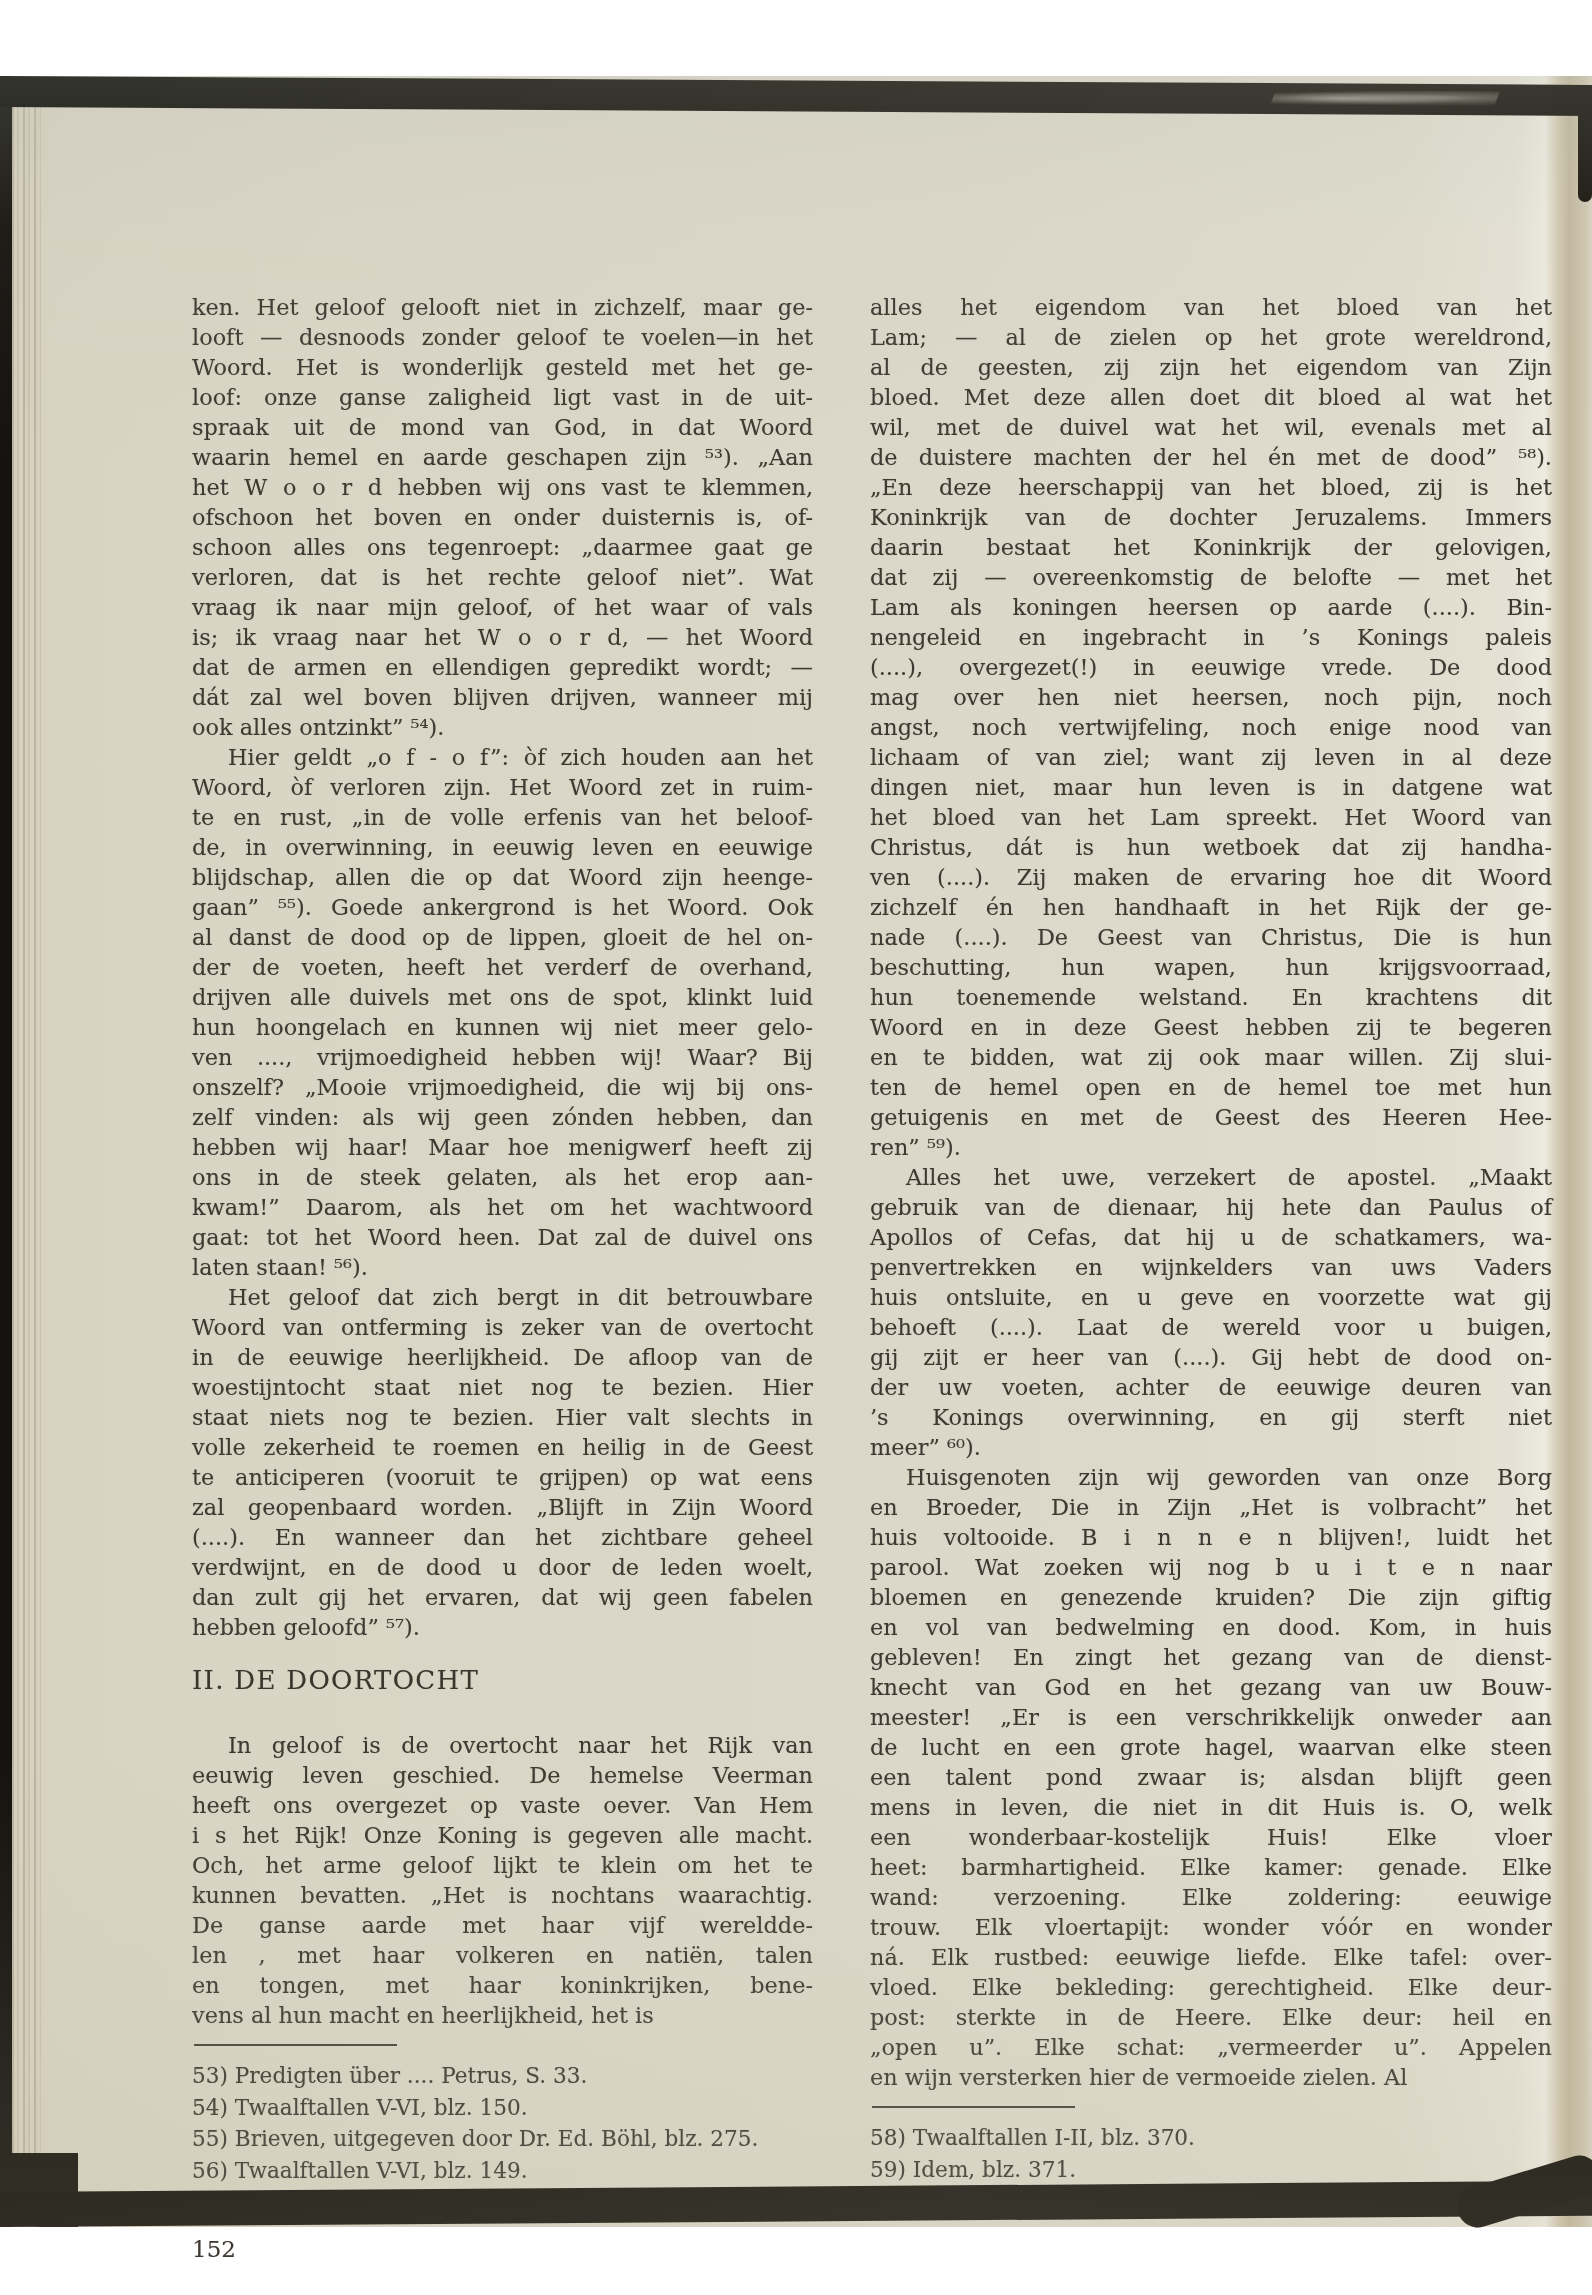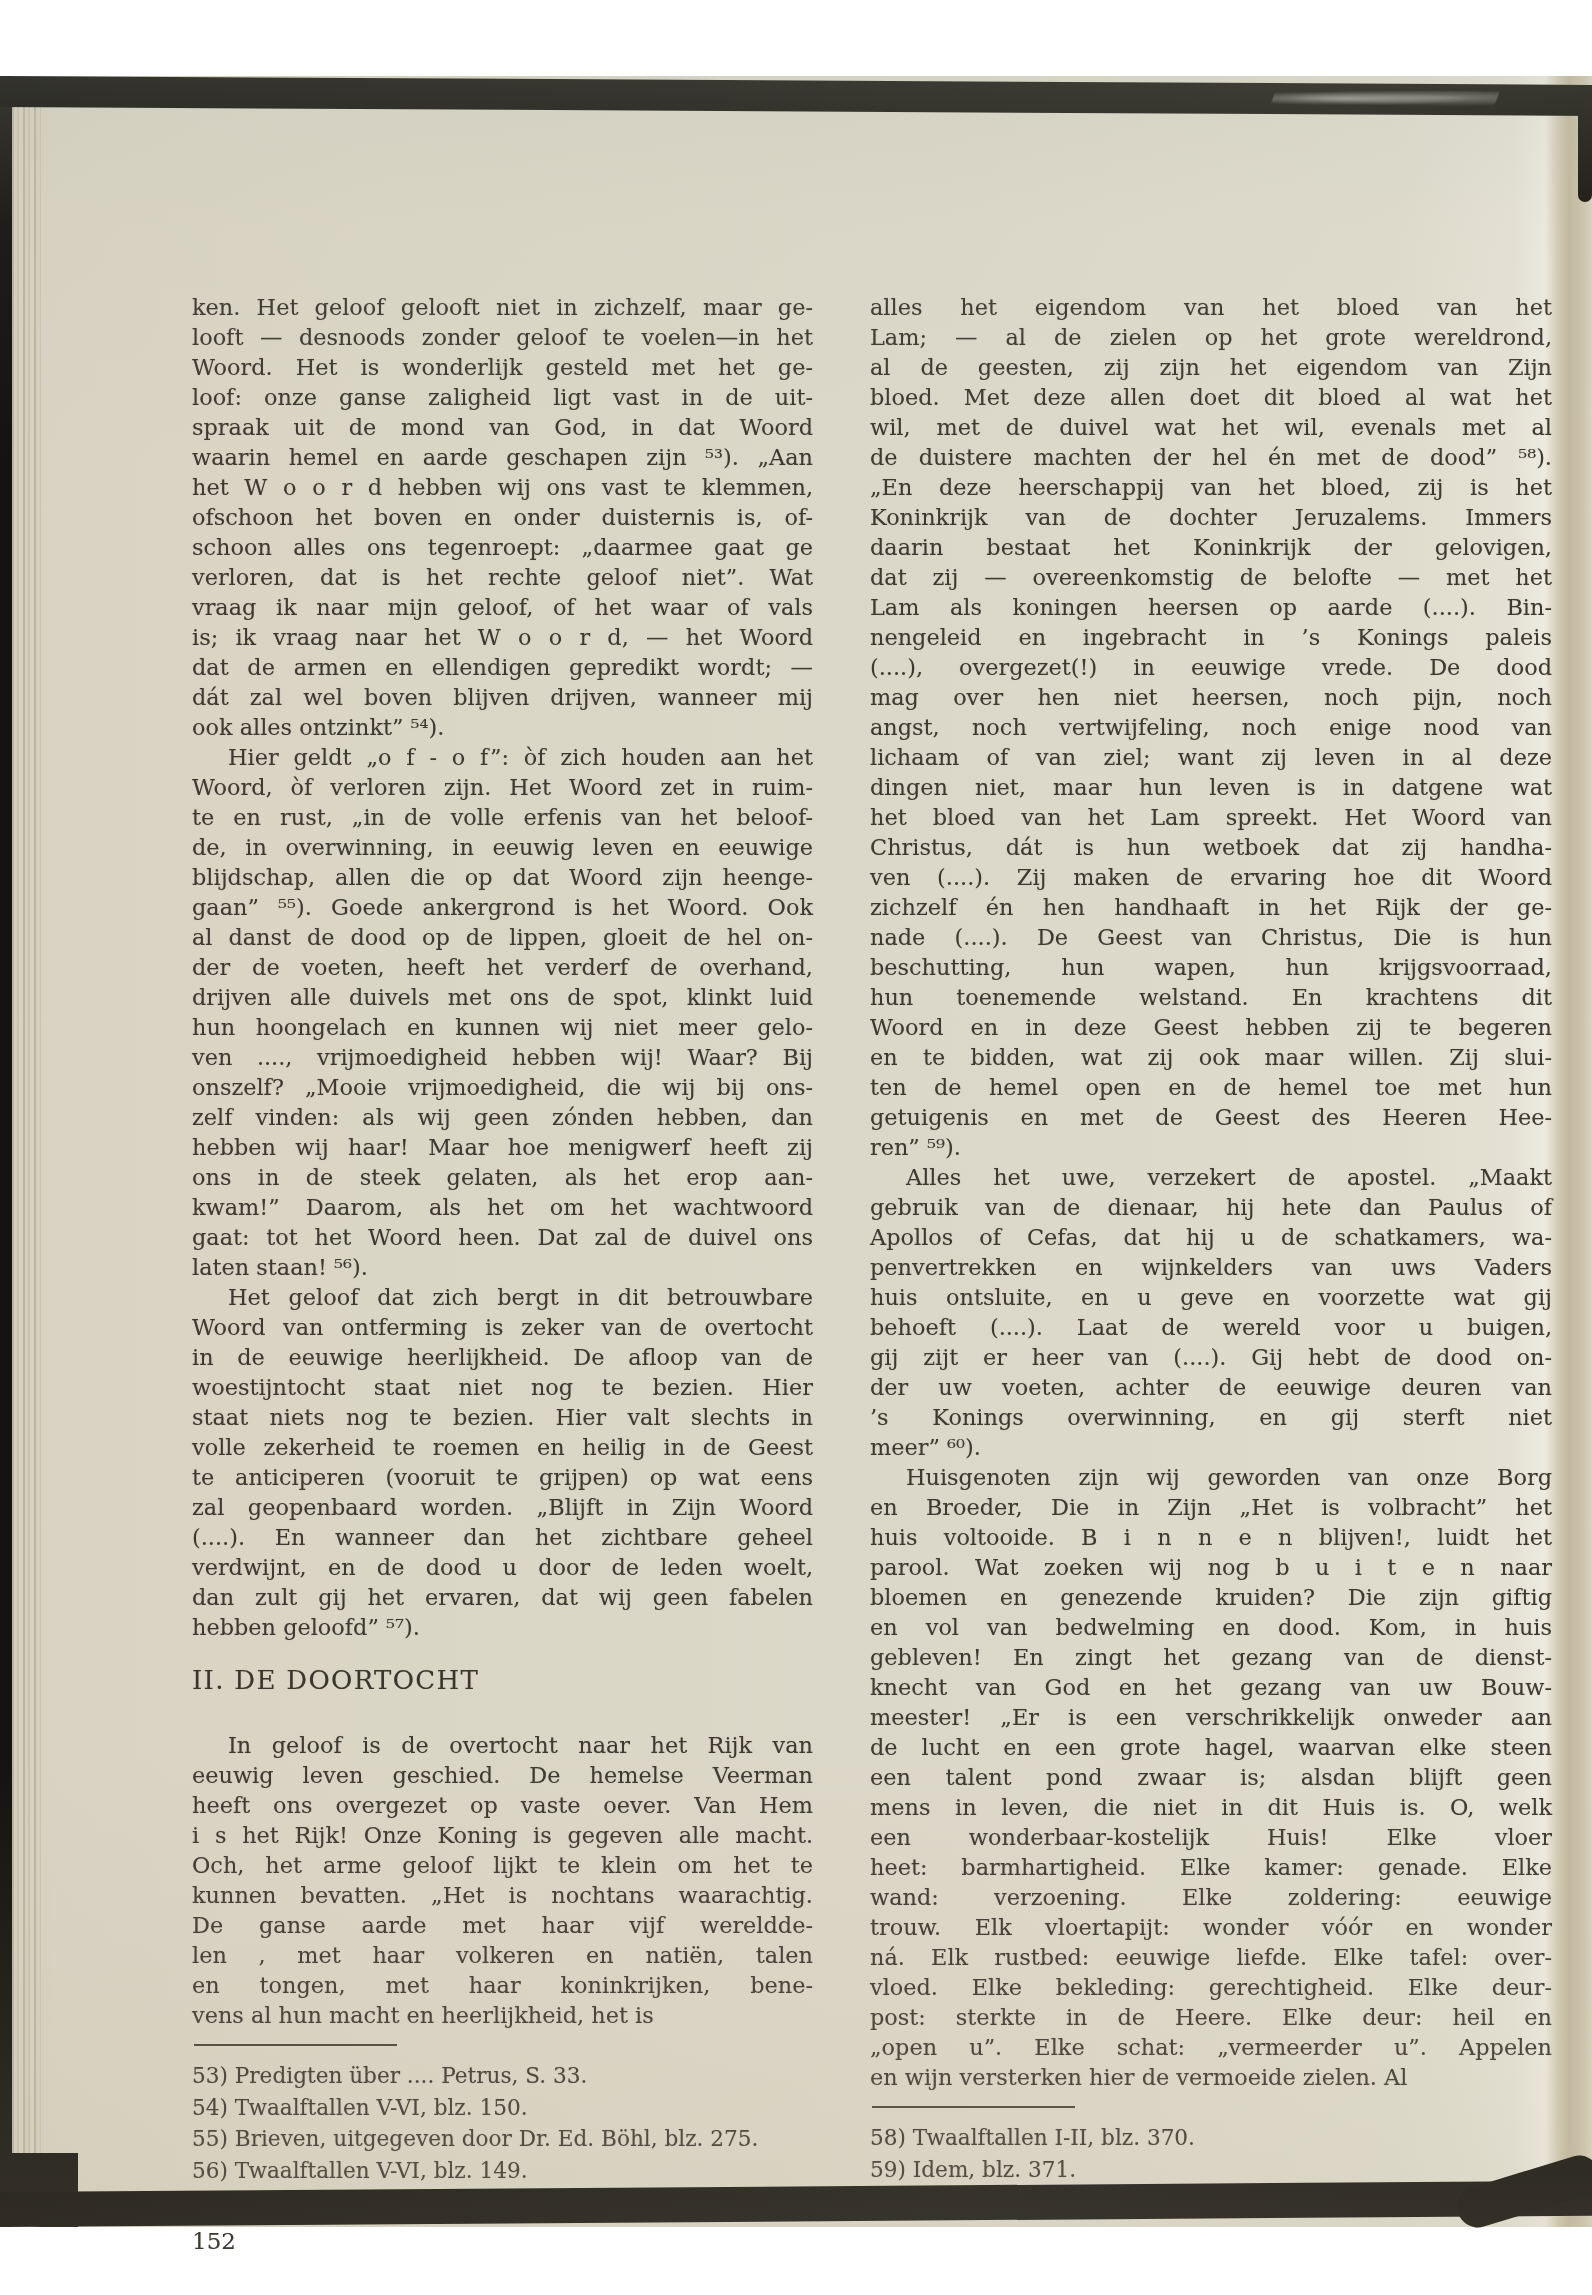--- a/index.html
+++ b/index.html
@@ -78,21 +78,21 @@
     font-size:26px;font-weight:400;letter-spacing:1.3px;color:#3a362e;
     margin:24px 0 35px 0;line-height:29px;
   }
   .fn-rule{
     width:203px;border:0;border-top:2.6px solid #494439;
     margin:14px 0 14px 1.7px;height:0;
   }
   .fnotes .fnote{
     font-size:21.6px;line-height:31.5px;text-align:left;
   }
-  .pagenum{font-size:23px;line-height:29px;margin-top:9px;}
+  .pagenum{font-size:23px;line-height:29px;margin-top:17px;}
 </style>
 </head>
 <body>
 
 <div class="canvas">
   <div class="page">
     <div class="left-dark-edge"></div>
     <div class="page-stack"></div>
 
     <div class="col col-left">

